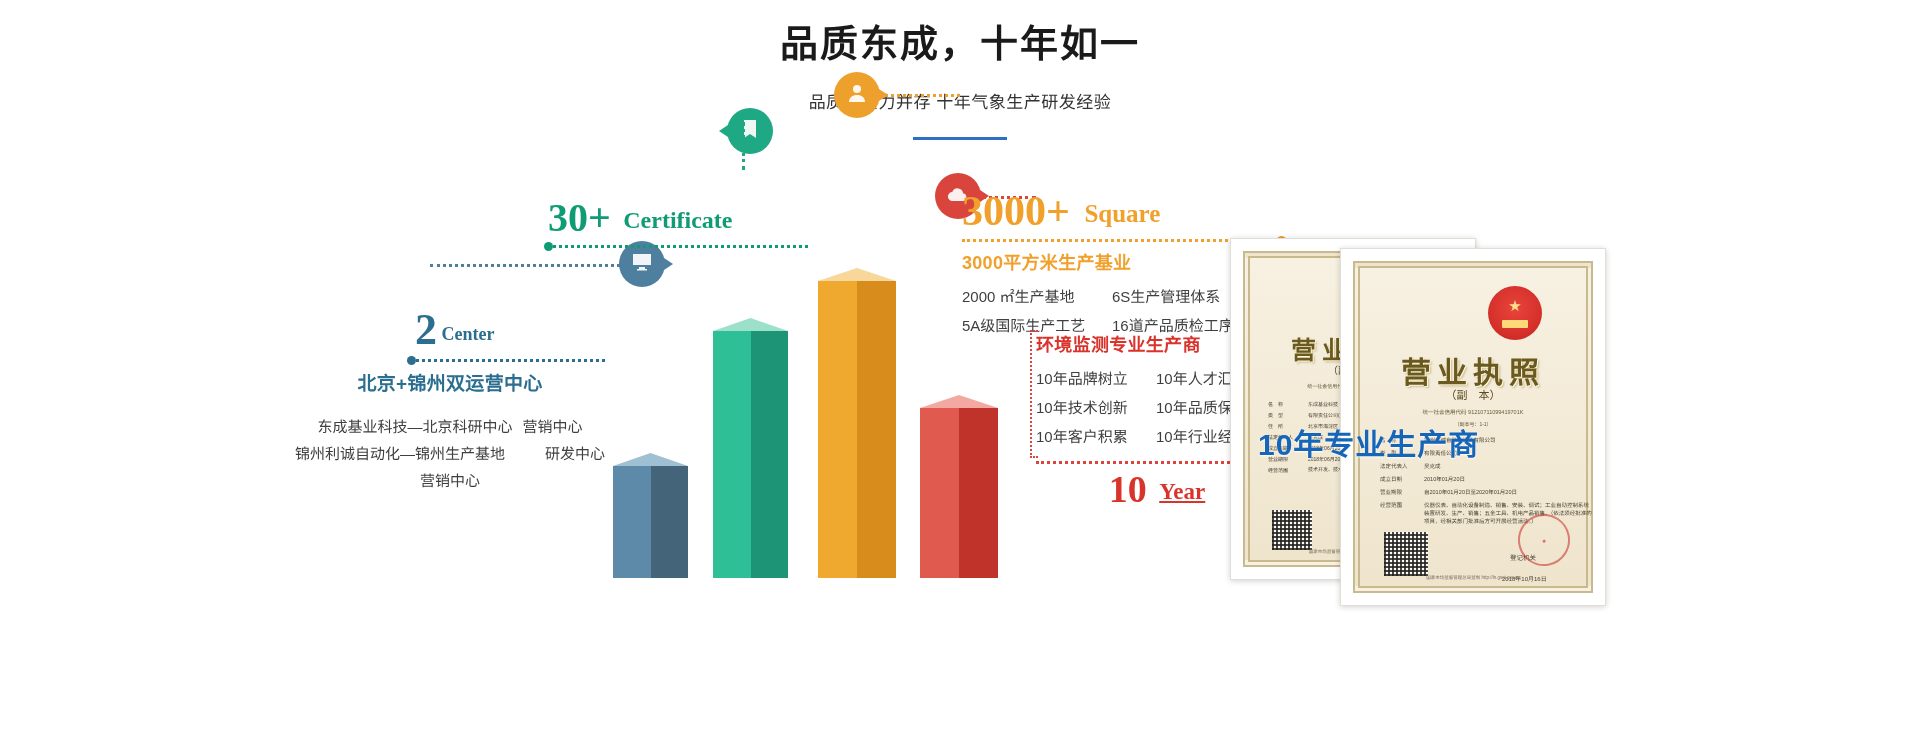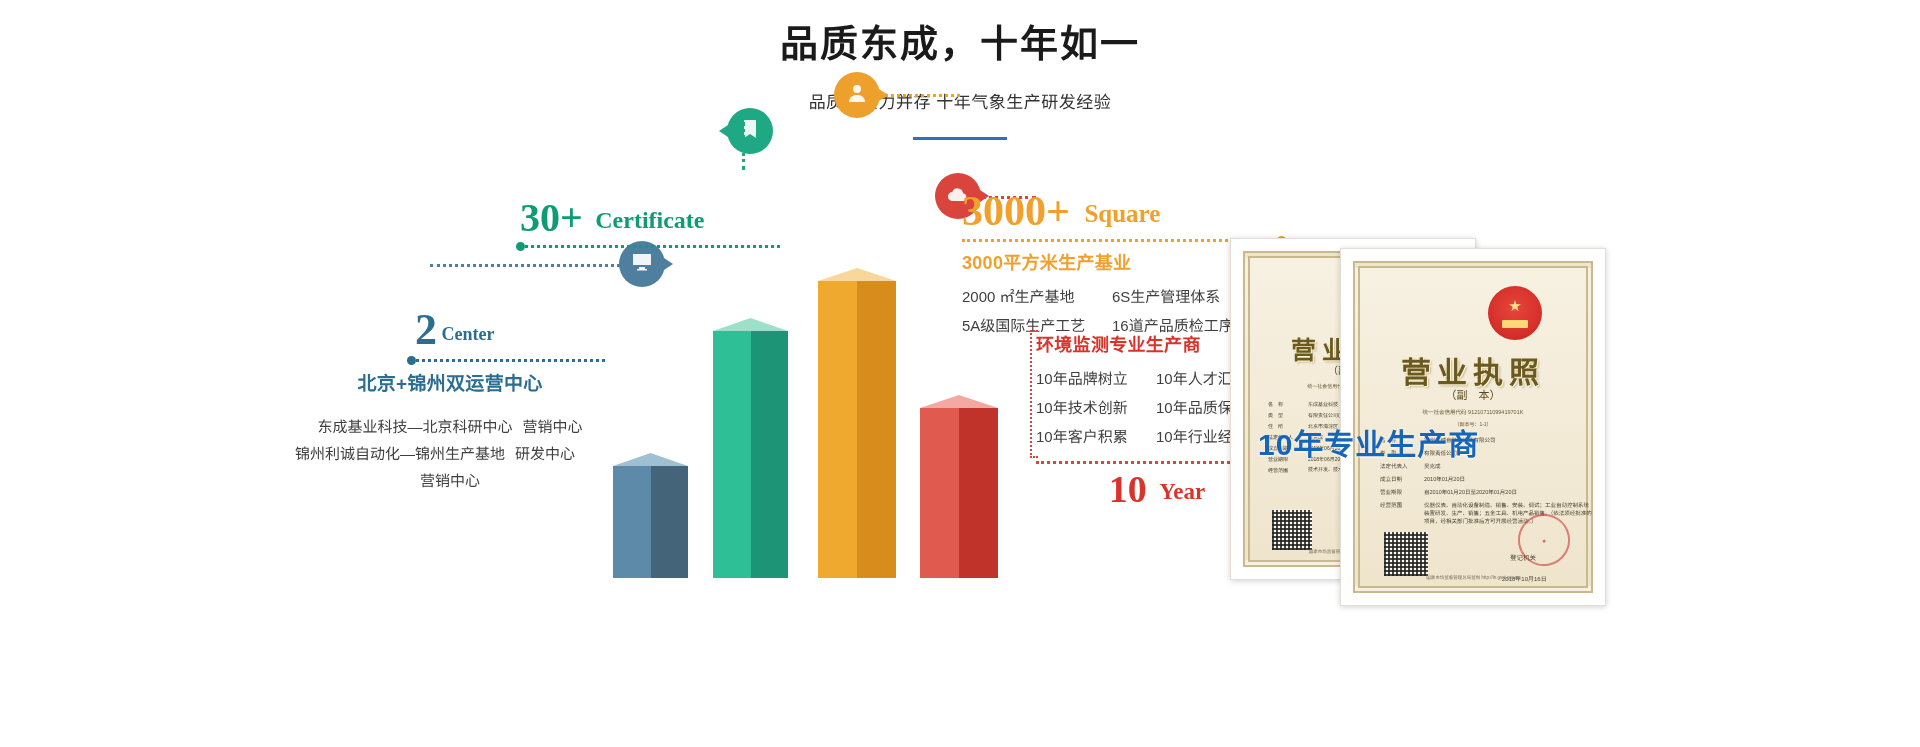--- a/index.html
+++ b/index.html
@@ -214,31 +214,31 @@
       </div>
       <div class="c-rule" style="border-color:#2b6e8f; margin-left:116px; margin-right:0;">
         <i class="knob" style="background:#2b6e8f; left:-4px;"></i>
       </div>
       <div class="c-head" style="font-size:19px; color:#2b6e8f; margin-top:2px;">北京+锦州双运营中心</div>
       <div class="c-rows" style="font-size:15px; line-height:27px; margin-top:18px;">
         <div class="row" style="justify-content:center; gap:10px;">
           <span class="cell">东成基业科技—北京科研中心</span>
           <span class="cell">营销中心</span>
         </div>
-        <div class="row" style="justify-content:flex-start; gap:10px;">
+        <div class="row" style="justify-content:space-between; gap:10px;">
           <span class="cell">锦州利诚自动化—锦州生产基地</span>
           <span class="cell">研发中心</span>
         </div>
         <div class="row" style="justify-content:center;">
           <span class="cell">营销中心</span>
         </div>
       </div>
     </div>
 
-    <div class="callout" style="left:520px; top:30px; width:260px;">
+    <div class="callout" style="left:548px; top:30px; width:260px;">
       <div style="white-space:nowrap;">
         <span class="big-num" style="font-size:40px; color:#0f9c74; vertical-align:-3px;">30+</span>
         <span class="big-word" style="font-size:24px; color:#0f9c74; margin-left:8px;">Certificate</span>
       </div>
       <div class="c-rule" style="border-color:#0f9c74;">
         <i class="knob" style="background:#0f9c74; left:-4px;"></i>
       </div>
     </div>
 
     <div class="callout" style="left:962px; top:22px; width:320px;">
@@ -278,21 +278,21 @@
         <div class="row">
           <span class="cell" style="width:120px;">10年客户积累</span>
           <span class="cell">10年行业经验</span>
         </div>
       </div>
       <div class="c-rule" style="border-color:#d9453c; margin-top:10px; width:242px;">
         <i class="knob" style="background:#d9453c; right:-4px;"></i>
       </div>
       <div style="white-space:nowrap; text-align:center; width:242px; margin-top:4px;">
         <span class="big-num" style="font-size:38px; color:#d9342c; vertical-align:-3px;">10</span>
-        <span class="big-word" style="font-size:23px; color:#d9342c; margin-left:8px;">Year</span>
+        <span class="big-word" style="font-size:23px; color:#d9342c; margin-left:8px;text-decoration:underline;">Year</span>
       </div>
     </div>
 
   </div>
 
   <div class="certs">
 
     <div class="cert" style="left:0; top:0; width:246px; height:342px;">
       <div class="cert-inner">
         <div class="cert-emblem" style="left:122px; top:18px; width:46px; height:46px;">

